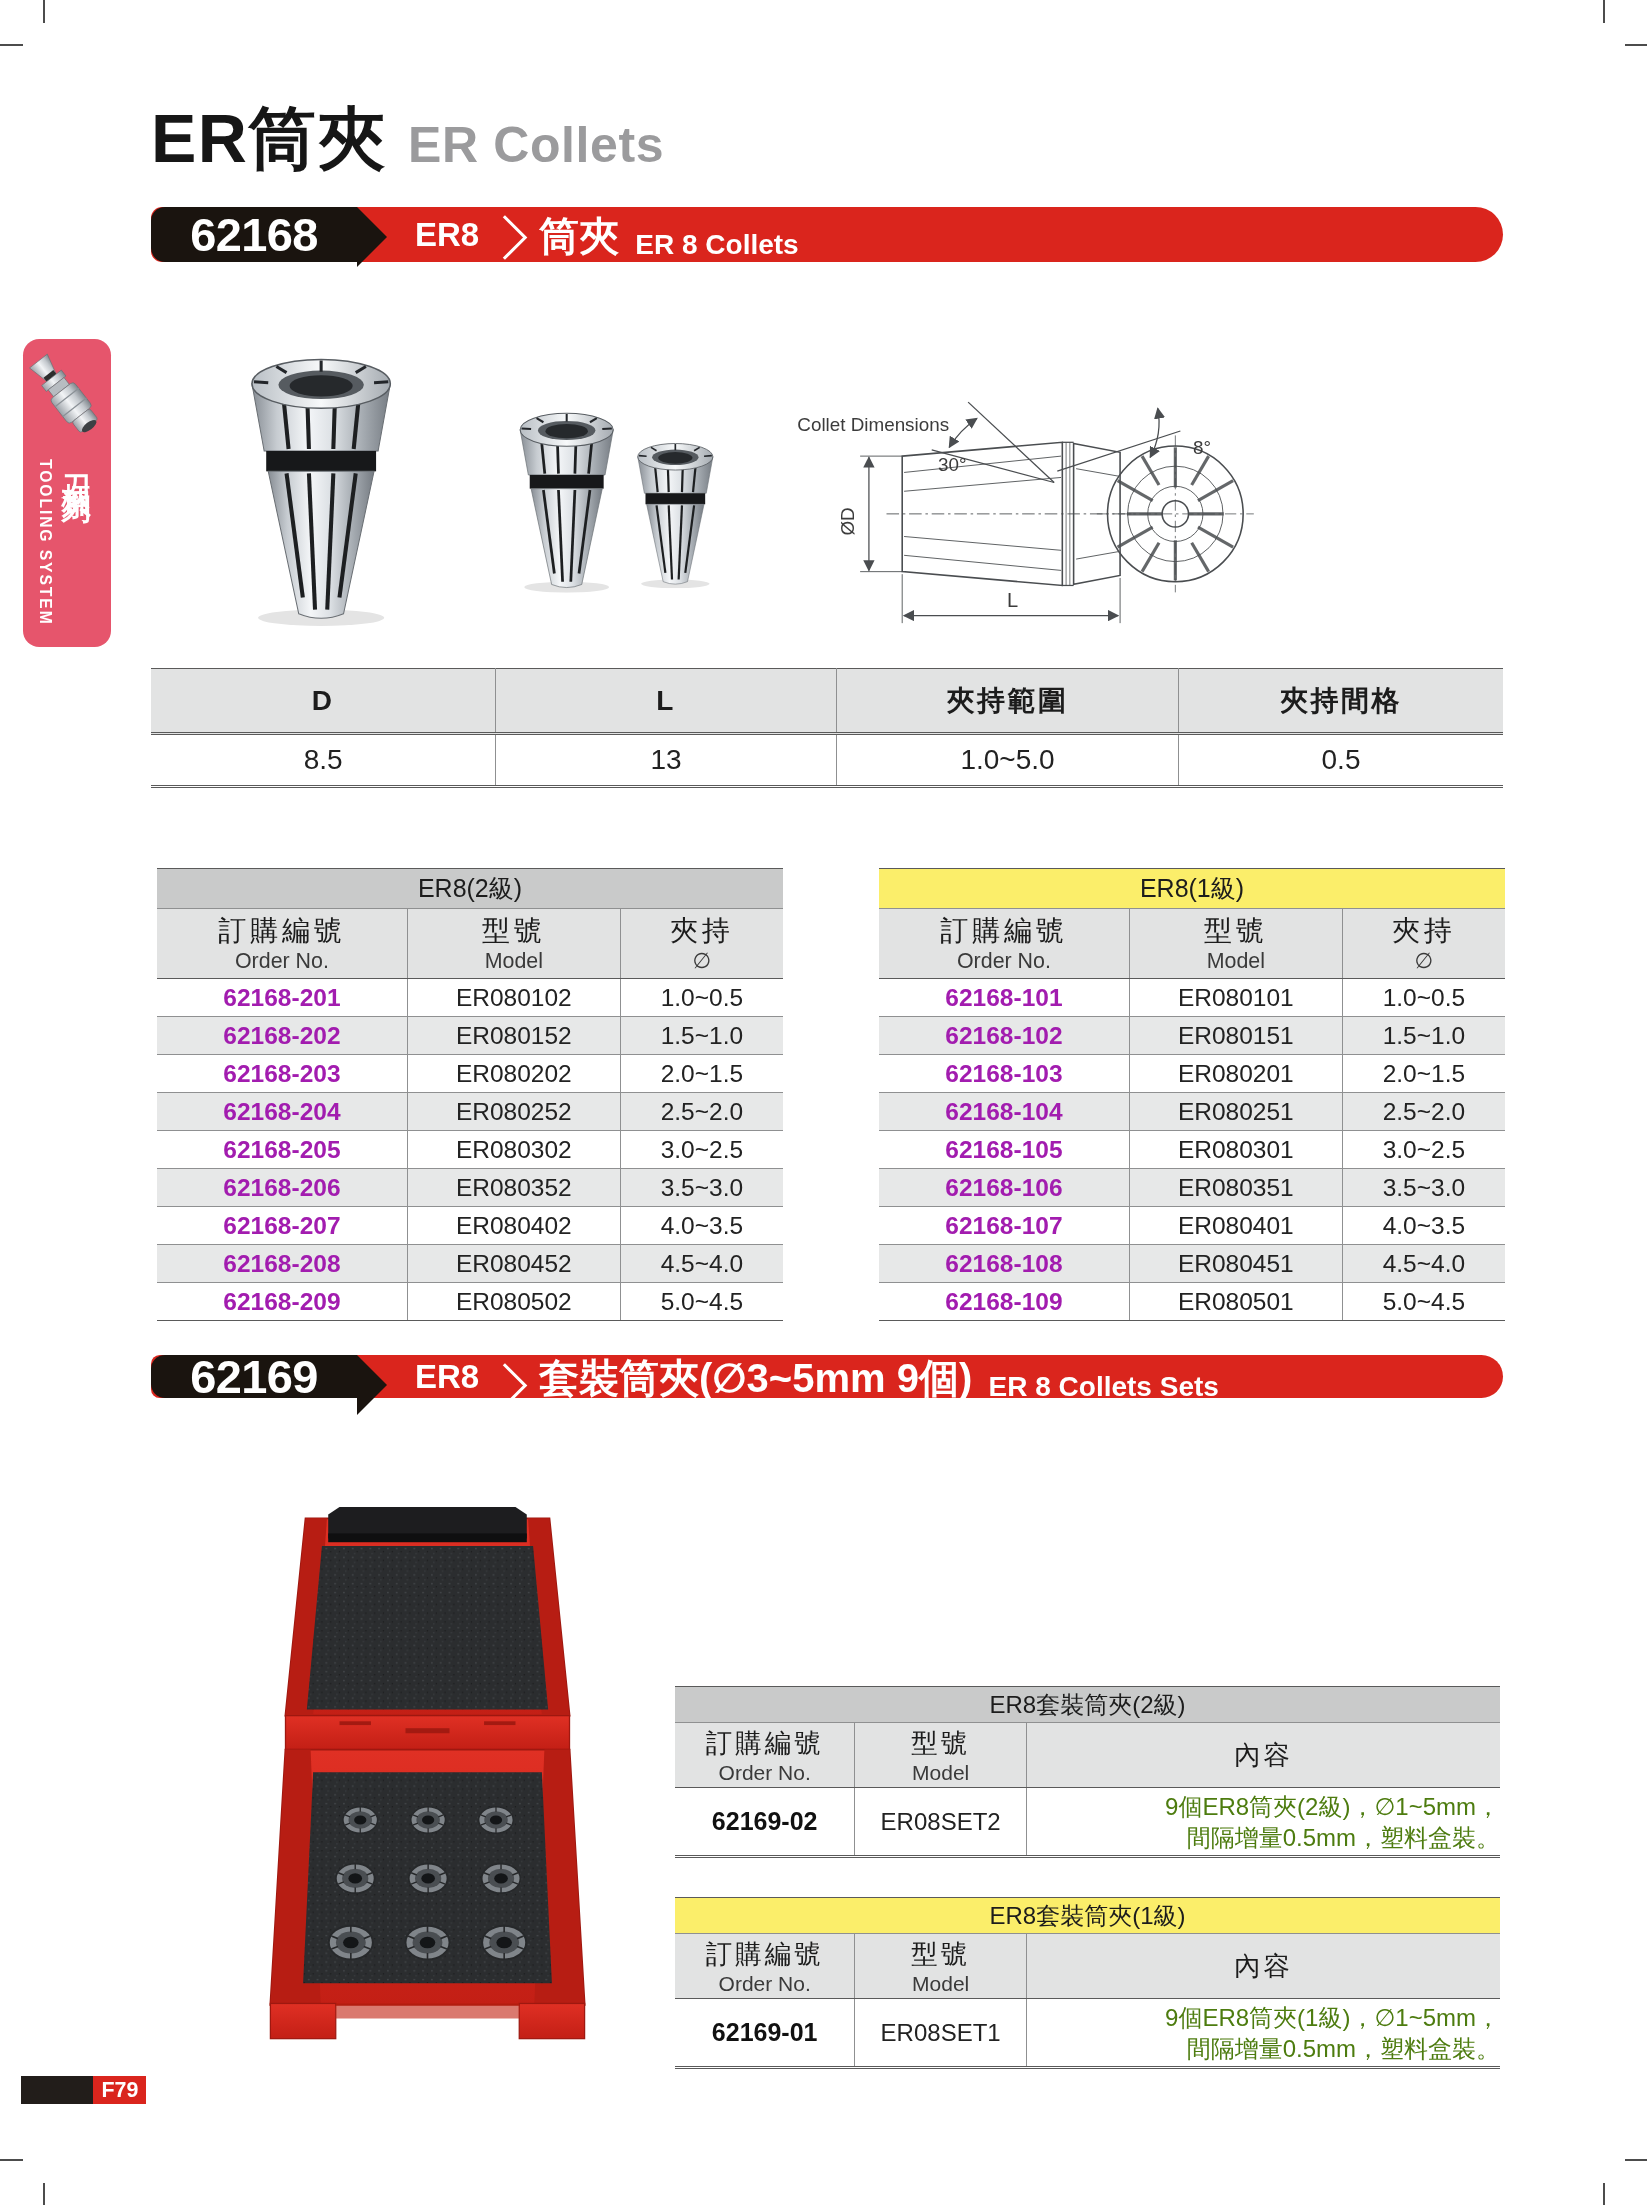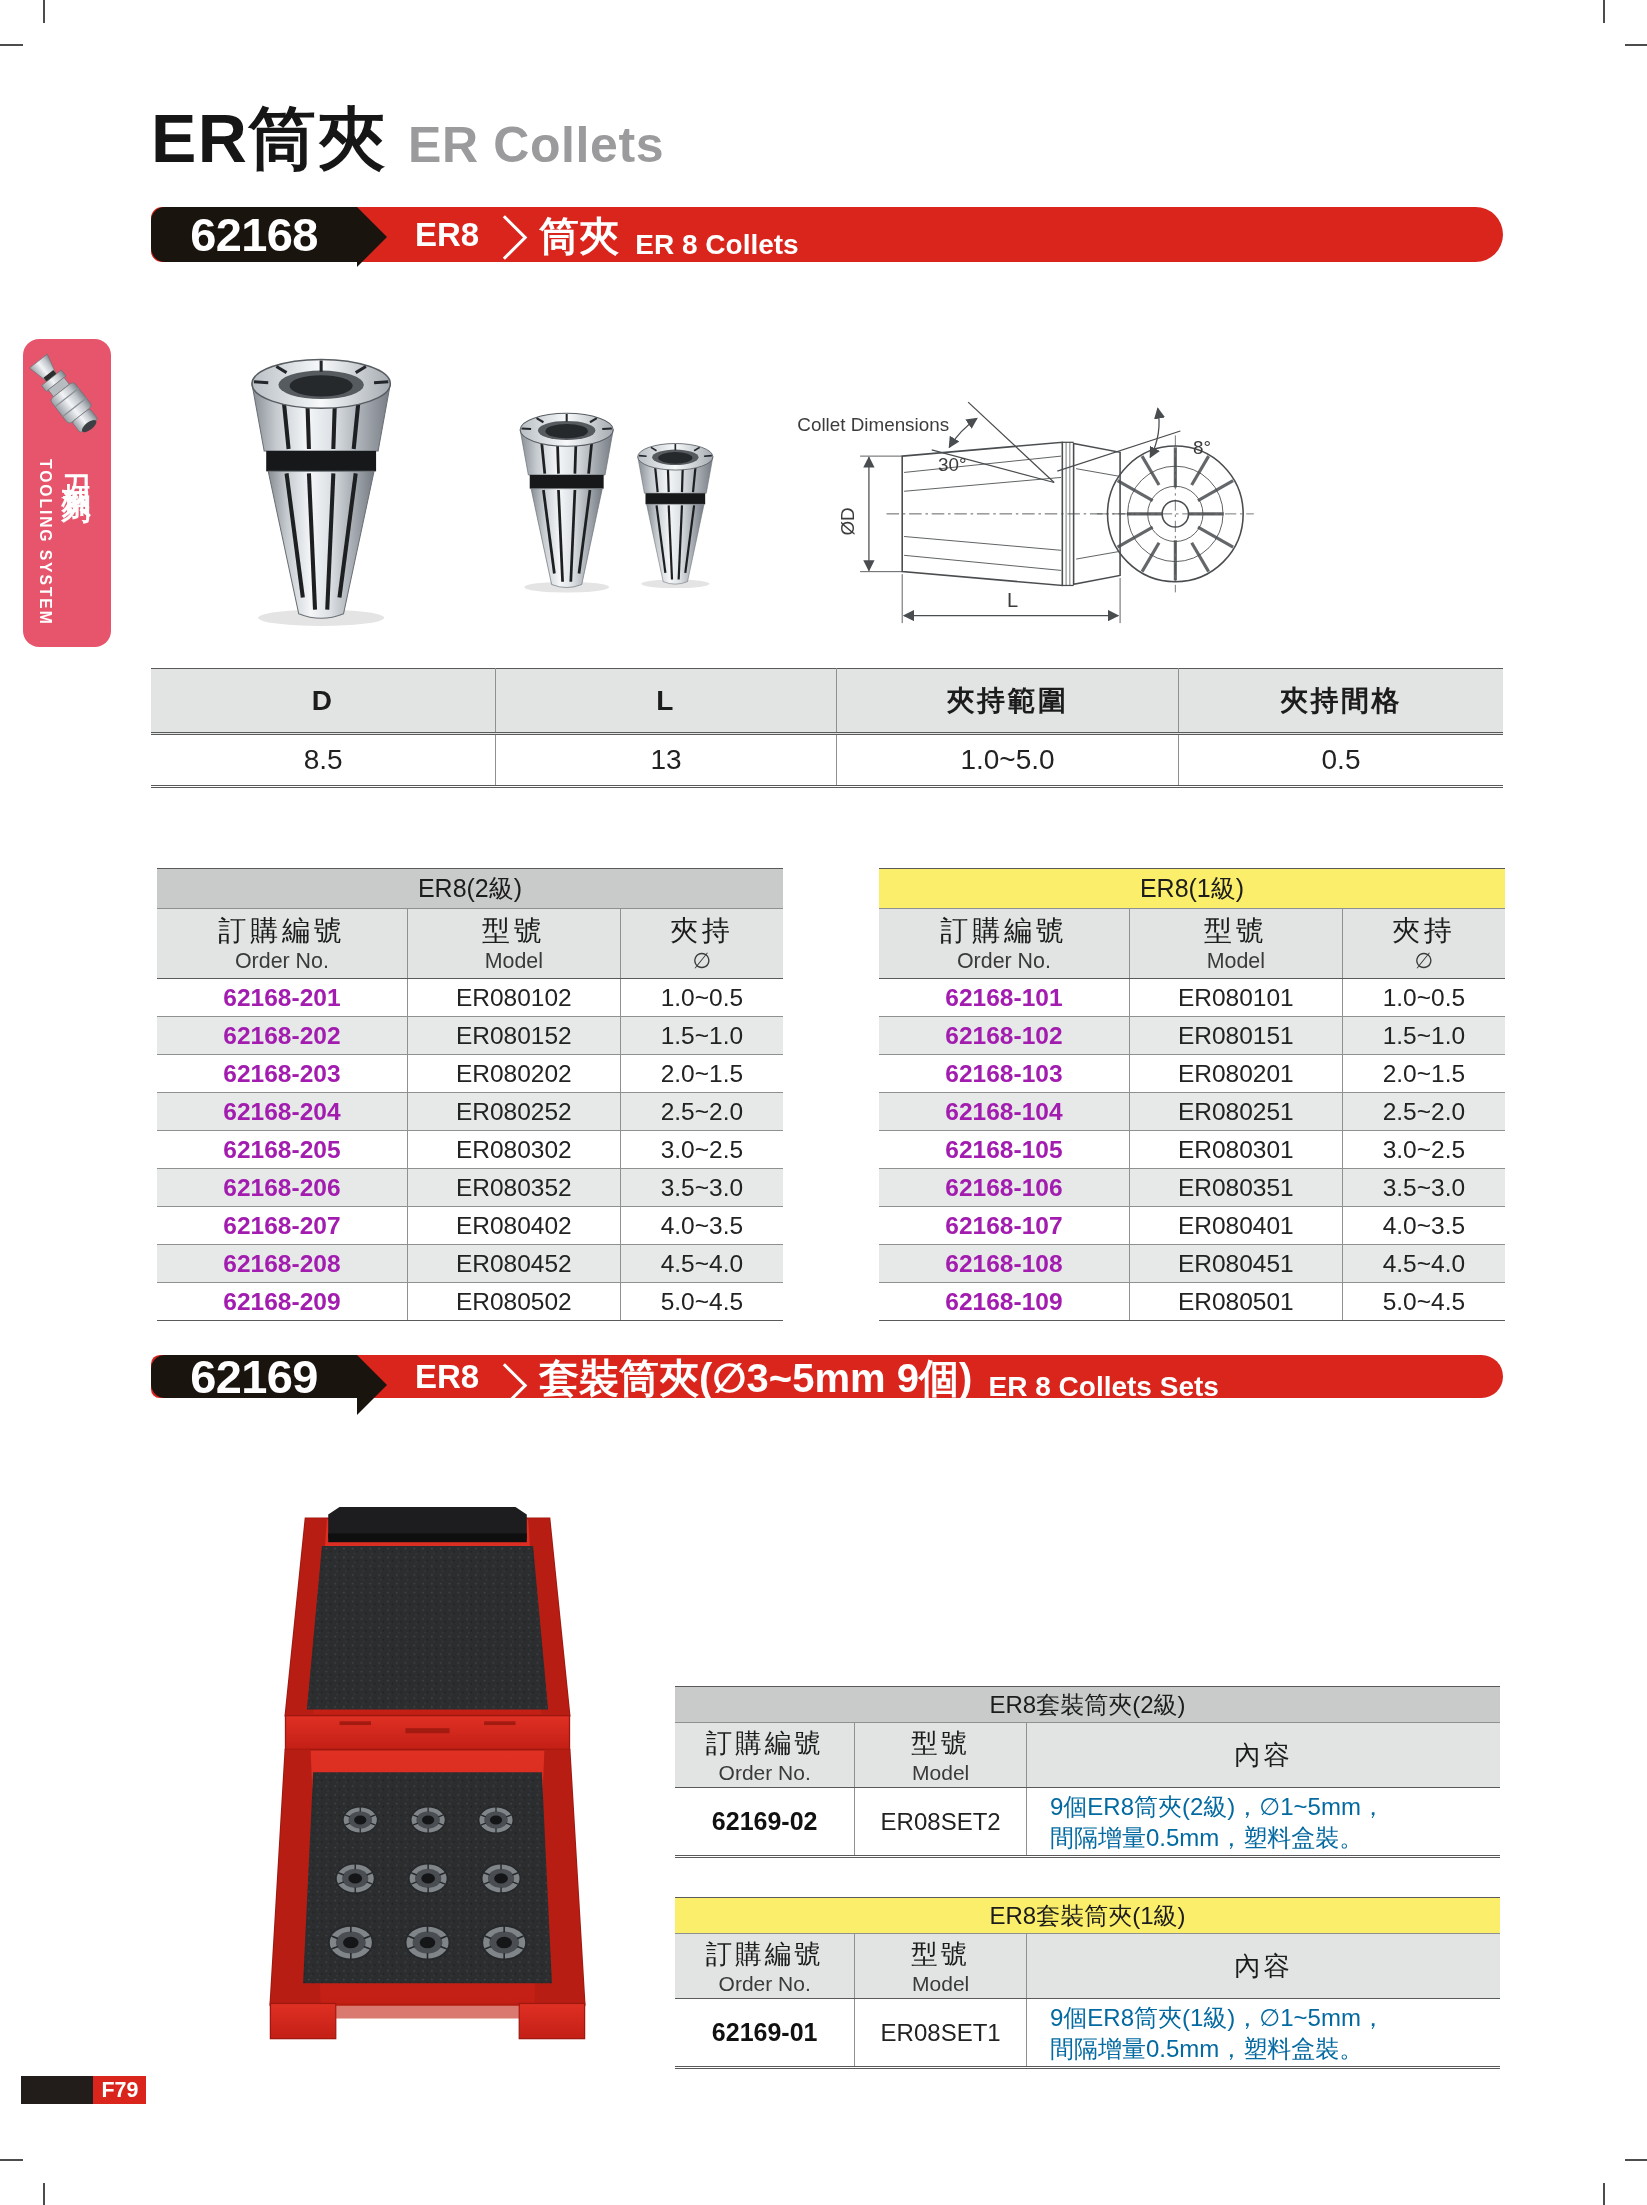--- a/index.html
+++ b/index.html
@@ -95,21 +95,21 @@
   .set-table.first .title td{background:var(--title-gray);}
   .set-table.second .title td{background:var(--table-yellow);text-align:center;}
   .set-table .head td{height:65px;background:var(--header-gray);text-align:center;
           border-bottom:1.9px solid var(--line-dark);}
   .set-table .head .zh{display:block;font-size:26.4px;color:#1c1c1c;letter-spacing:3.1px;line-height:34px;}
   .set-table .head .en{display:block;font-size:21px;color:#3a3a3a;line-height:25px;}
   .set-table td.c1,.set-table td.c2{border-right:1.3px solid var(--line-light);}
   .set-table .data td{height:69px;border-bottom:3.1px double var(--line-dark);}
   .set-table .data .c1{font-weight:700;font-size:25px;text-align:center;color:#111;}
   .set-table .data .c2{font-size:24px;text-align:center;color:#222;}
-  .set-table .data .c3{font-size:24px;color:#0369a1;padding-left:23px;line-height:31px;text-align:left;}
+  .set-table .data .c3{font-size:24px;color:#4d7c0f;padding-left:23px;line-height:31px;text-align:right;}
 
   
   .footer-badge{position:absolute;left:21.4px;top:2076px;height:28px;display:flex;}
   .footer-badge .black{width:72px;background:#221d1a;}
   .footer-badge .red{width:53px;background:var(--banner-red);color:#fff;font-size:21.4px;font-weight:700;
           display:flex;align-items:center;justify-content:center;}
 
   svg text{font-family:"Liberation Sans","DejaVu Sans",sans-serif;}
 </style>
 </head>

